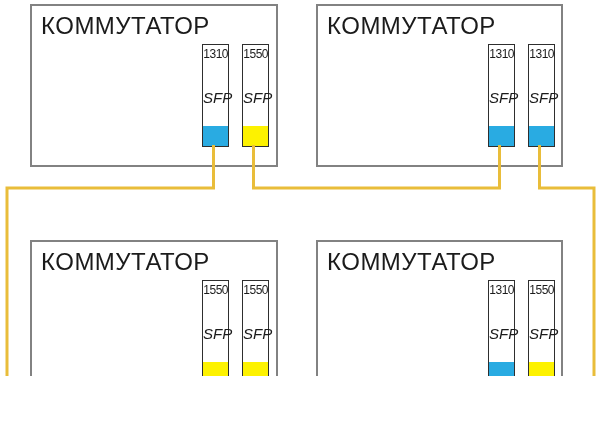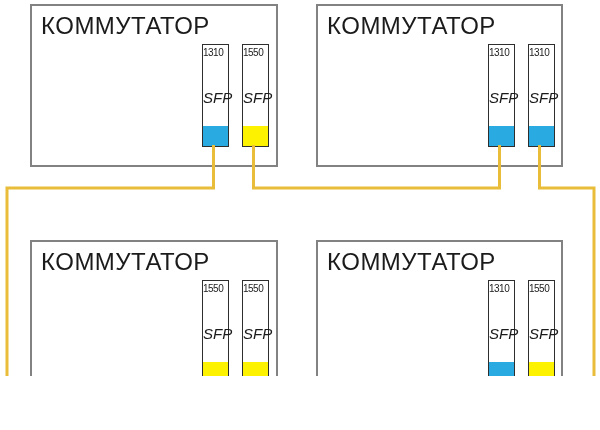--- a/index.html
+++ b/index.html
@@ -23,21 +23,21 @@
     font-size: 24px; letter-spacing: 0.5px; white-space: nowrap;
   }
   .sfp {
     position: absolute;
     box-sizing: border-box;
     background: #ffffff;
     border: 1px solid #2e2e2e;
   }
   .sfp-wavelength {
     position: absolute; top: 2px; left: 0; right: 0;
-    text-align: left; font-size: 10px; letter-spacing: -0.5px;
+    text-align: right; font-size: 12px; letter-spacing: -0.5px;
   }
   .sfp-type {
     position: absolute; top: 44px; left: 0; right: 0;
     text-align: center; font-size: 15px; font-style: italic;
   }
   .sfp-connector { position: absolute; left: 0; right: 0; bottom: 0; }
 </style>
 </head>
 <body>
 

